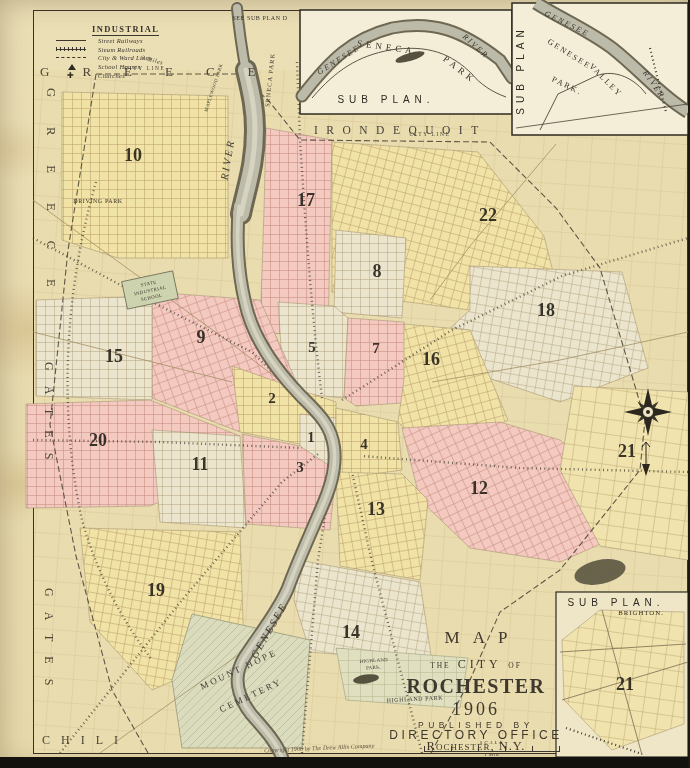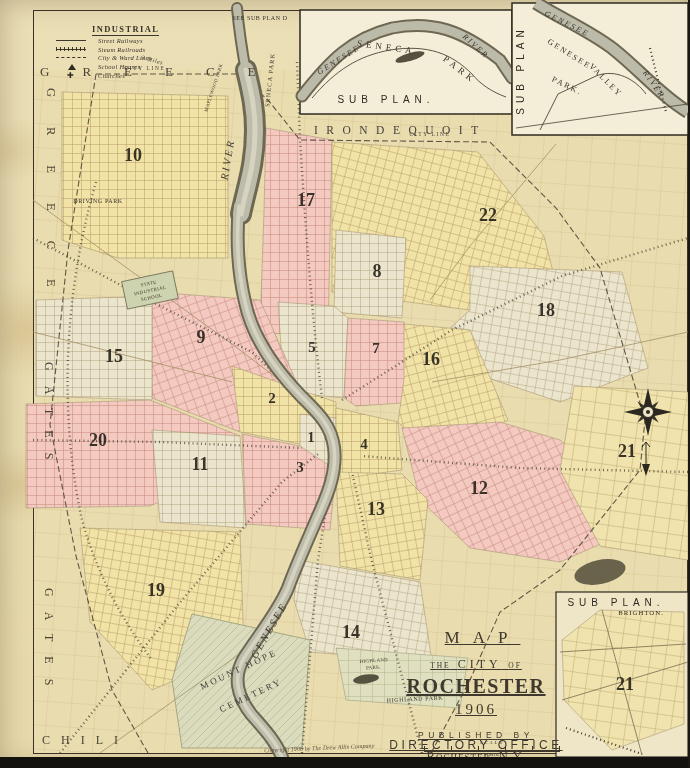--- a/index.html
+++ b/index.html
@@ -51,27 +51,27 @@
   .sym-rail{width:30px;height:0;border-top:1px solid #3c362c;}
   .sym-rr{width:30px;height:4px;background:
       linear-gradient(#3c362c,#3c362c) 0 50%/100% 1px no-repeat,
       repeating-linear-gradient(90deg,#3c362c 0 1px,transparent 1px 4px);}
   .sym-ward{width:30px;height:0;border-top:1px dashed #3c362c;}
   .sym-school{width:0;height:0;border-left:4px solid transparent;border-right:4px solid transparent;
       border-bottom:6px solid #2e2a20;margin-left:12px;}
   .sym-church{font-size:8px;color:#2e2a20;margin-left:11px;line-height:8px;}
 
   
-  .titleblock{position:absolute;left:388px;top:629px;width:176px;text-align:center;color:#3e382e;text-decoration:underline;}
+  .titleblock{position:absolute;left:388px;top:629px;width:176px;text-align:center;color:#3e382e;}
   .tb-map{font-size:17px;letter-spacing:13px;text-indent:13px;line-height:17px;}
   .tb-cityof{font-size:12px;letter-spacing:4px;line-height:12px;margin-top:12px;}
   .tb-cityof .sm{font-size:7.5px;letter-spacing:2px;}
   .tb-name{font-size:20px;font-weight:bold;letter-spacing:1.5px;line-height:29px;}
-  .tb-year{font-size:15px;letter-spacing:3px;line-height:17px;}
-  .tb-pub{font-family:"Liberation Sans",sans-serif;font-size:8.5px;letter-spacing:4.5px;line-height:10px;margin-top:12px;}
+  .tb-year{font-size:18px;letter-spacing:3px;line-height:17px;}
+  .tb-pub{font-family:"Liberation Sans",sans-serif;font-size:8.5px;letter-spacing:4.5px;line-height:10px;margin-top:2px;}
   .tb-publisher{font-size:15px;font-variant:small-caps;letter-spacing:1px;line-height:16px;}
   .tb-office{font-family:"Liberation Sans",sans-serif;font-size:12px;letter-spacing:3.5px;line-height:10px;}
   .tb-citystate{font-size:12.5px;font-variant:small-caps;letter-spacing:1px;line-height:13px;}
 
   
   .scalebar{position:absolute;left:424px;top:740px;width:136px;text-align:center;color:#3c362c;}
   .scale-word{font-size:5px;letter-spacing:2px;font-style:italic;line-height:5px;}
   .scale-line{height:5px;margin-top:1px;border-bottom:1px solid #3c362c;
       background:repeating-linear-gradient(90deg,#3c362c 0 1px,transparent 1px 27px);}
   .scale-mile{font-size:5px;letter-spacing:.5px;line-height:6px;}

